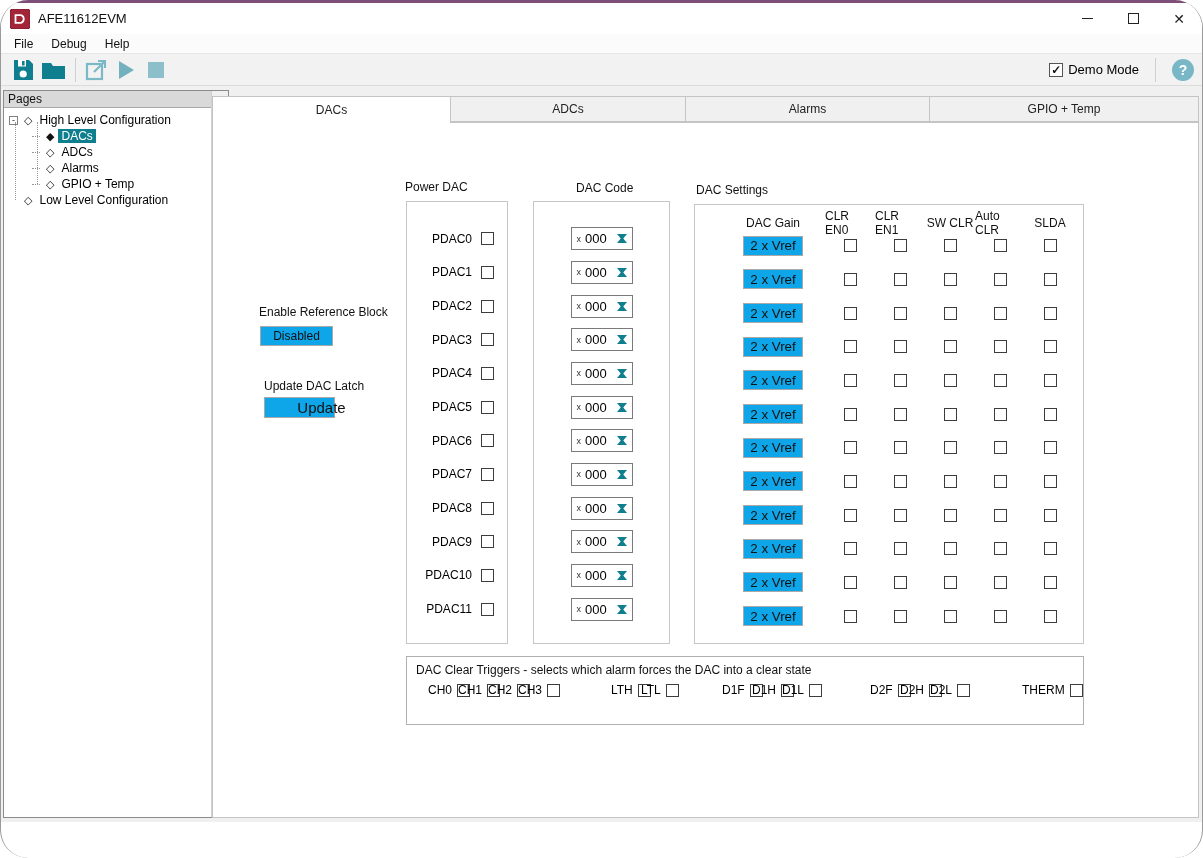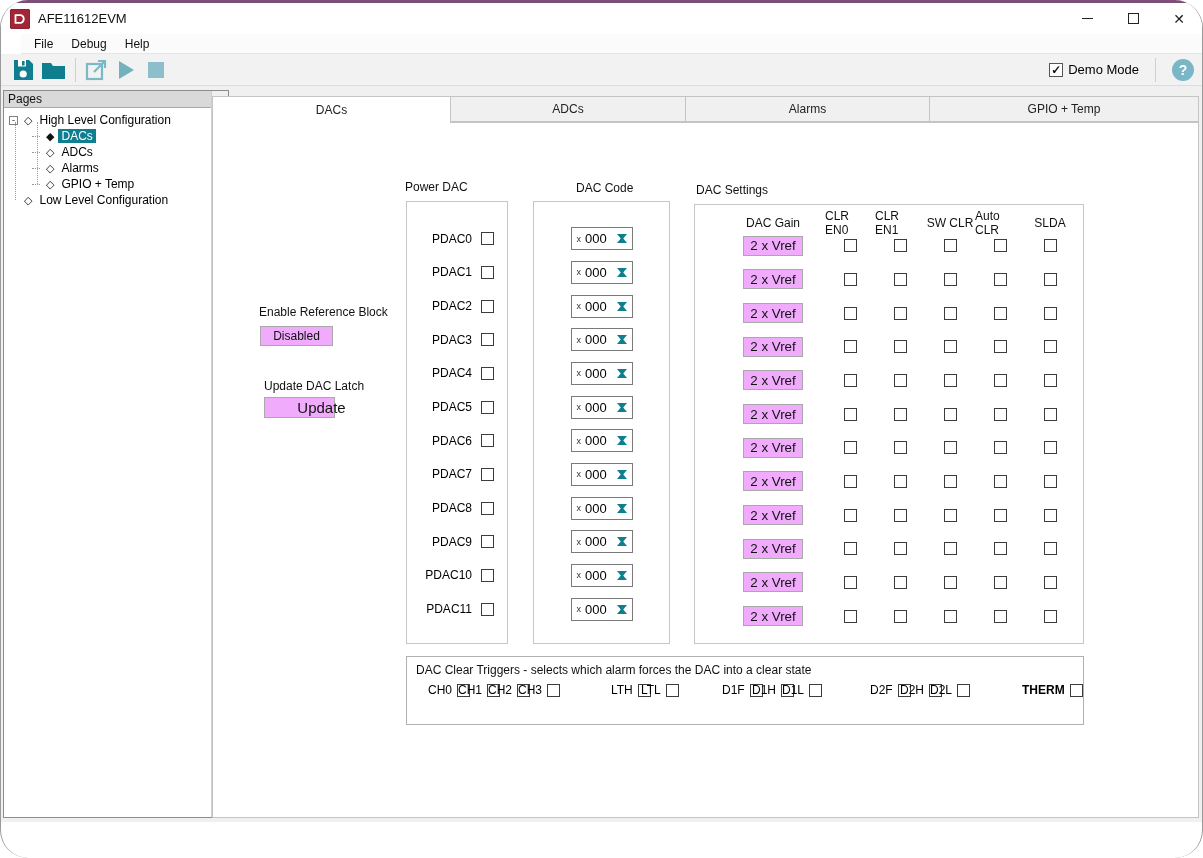--- a/index.html
+++ b/index.html
@@ -12,21 +12,21 @@
   .titlebar { height:31px; display:flex; align-items:center; padding-left:9px; background:#fff; }
   .app-icon { width:20px; height:20px; margin-right:8px; }
   .title-text { font-size:13px; color:#111; }
   .win-controls { margin-left:auto; display:flex; height:100%; }
   .win-btn { width:46px; display:flex; align-items:center; justify-content:center; cursor:default; }
   .glyph-min { width:11px; height:1px; background:#222; display:block; }
   .glyph-max { width:11px; height:11px; border:1px solid #222; display:block; }
   .glyph-close { font-size:14px; color:#222; line-height:1; }
 
   
-  .menubar { height:20px; display:flex; align-items:center; background:#fbfbfb; border-bottom:1px solid #e6e6e6; padding-left:4px;margin-left:20px; }
+  .menubar { height:20px; display:flex; align-items:center; background:#fbfbfb; border-bottom:1px solid #e6e6e6; padding-left:4px; }
   .menu-item { padding:2px 9px; color:#111; }
 
   
   .toolbar { height:32px; display:flex; align-items:center; background:#f2f2f2; border-bottom:1px solid #dcdcdc; padding:0 8px; }
   .tool-btn { width:28px; height:26px; display:flex; align-items:center; justify-content:center; margin-right:2px; }
   .tool-sep { width:1px; height:24px; background:#cfcfcf; margin:0 6px; }
   .toolbar-right { margin-left:auto; display:flex; align-items:center; }
   .demo-check { width:14px; height:14px; border:1px solid #555; background:#fff; display:flex; align-items:center; justify-content:center; font-size:12px; font-weight:bold; color:#111; margin-right:5px; }
   .demo-label { margin-right:10px; font-size:13px; }
   .help-circle { width:22px; height:22px; border-radius:50%; background:#7ab7c6; color:#fff; font-weight:bold; font-size:14px; display:flex; align-items:center; justify-content:center; margin-left:10px; }
@@ -53,21 +53,21 @@
   .main-panel { position:absolute; left:211px; top:10px; width:987px; height:722px; }
   .tabbar { display:flex; height:26px; position:relative; z-index:2; }
   .tab { display:flex; align-items:center; justify-content:center; background:#f0f0f0; border:1px solid #c4c4c4; border-left:none; color:#222; }
   .tab:first-child { border-left:1px solid #c4c4c4; }
   .tab.active { background:#fff; border-bottom:none; margin-bottom:-1px; }
   .tab:nth-child(1){ width:239px; } .tab:nth-child(2){ width:235px; } .tab:nth-child(3){ width:244px; } .tab:nth-child(4){ flex:1; }
   .content { position:absolute; top:26px; left:0; right:0; bottom:0; background:#fff; border:1px solid #c4c4c4; border-top:1px solid #c4c4c4; z-index:1; }
   .content > * { position:absolute; }
 
   .grp-label { color:#111; }
-  .push-btn { background:#f0abfc; border:1px solid #a9a9a9; display:flex; align-items:center; justify-content:center; color:#111; }
+  .push-btn { background:#0ea5e9; border:1px solid #a9a9a9; display:flex; align-items:center; justify-content:center; color:#111; }
   .cb { width:13px; height:13px; border:1px solid #3c3c3c; background:#fff; flex:none; }
 
   .gbox { border:1px solid #c6c6c6; background:#fff; }
   #power-box { left:193px; top:78px; width:102px; height:443px; padding-top:20px; }
   #code-box  { left:320px; top:78px; width:137px; height:443px; padding-top:20px; }
   #settings-box { left:481px; top:81px; width:390px; height:440px; padding-top:2px; }
 
   .pd-row { height:33.66px; display:flex; align-items:center; justify-content:flex-end; padding-right:13px; }
   .pd-name { margin-right:9px; }
 
@@ -580,21 +580,21 @@
               </div>
               <div class="trig-item">
                 <span>D2H</span>
                 <span class="cb"></span>
               </div>
               <div class="trig-item">
                 <span>D2L</span>
                 <span class="cb"></span>
               </div>
             </div>
-            <div class="trig-group" style="left: 615px; font-weight: bold;">
+            <div class="trig-group" style="left: 615px;">
               <div class="trig-item wide">
                 <span>THERM</span>
                 <span class="cb"></span>
               </div>
             </div>
           </div>
 
       </div>
     </div>
   </div>

